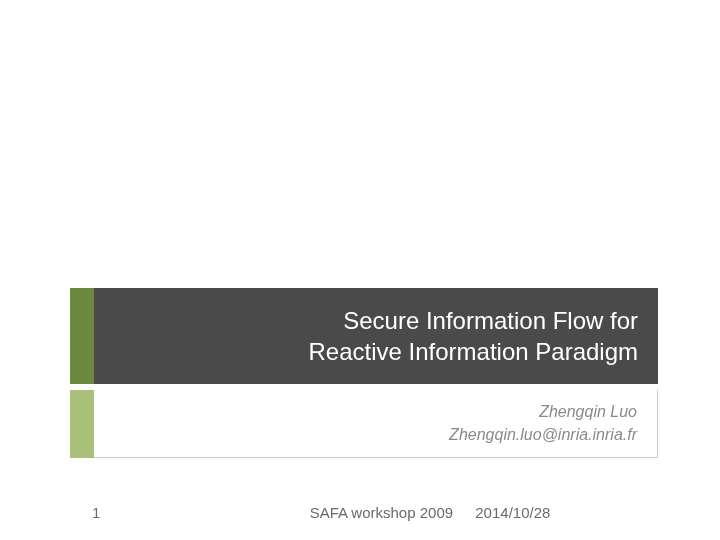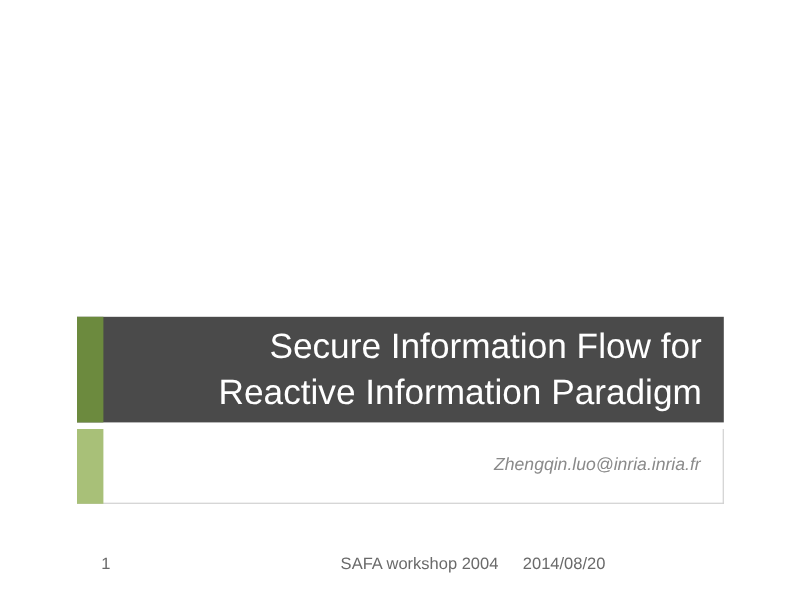--- a/index.html
+++ b/index.html
@@ -30,21 +30,21 @@
     .accent-bar {
       position: absolute;
       left: 70px;
       top: 288px;
       width: 24px;
       height: 96px;
       background: #6c8a3e;
     }
     .title-text {
       color: #ffffff;
-      font-size: 32px;
+      font-size: 24px;
       font-weight: 400;
       text-align: right;
       line-height: 1.3;
     }
     .subtitle-block {
       position: absolute;
       left: 70px;
       top: 390px;
       width: 588px;
       height: 68px;
@@ -104,23 +104,24 @@
 
 <div class="title-block">
   <div class="title-text">
     <span>Secure Information Flow for</span><br>
     <span>Reactive Information Paradigm</span>
   </div>
 </div>
 <div class="accent-bar"></div>
 
 <div class="subtitle-block">
+  <div class="author-name">Zhengqin Luo</div>
   <div class="author-email">Zhengqin.luo@inria.inria.fr</div>
 </div>
 <div class="accent-bar-sub"></div>
 
 <div class="footer">
   <span class="page-number">1</span>
   <div class="footer-center">
-    <span class="footer-text">SAFA workshop 2004</span>
-    <span class="footer-text footer-date">2014/08/20</span>
+    <span class="footer-text">SAFA workshop 2009</span>
+    <span class="footer-text footer-date">2014/10/28</span>
   </div>
 </div>
 
 </body></html>

